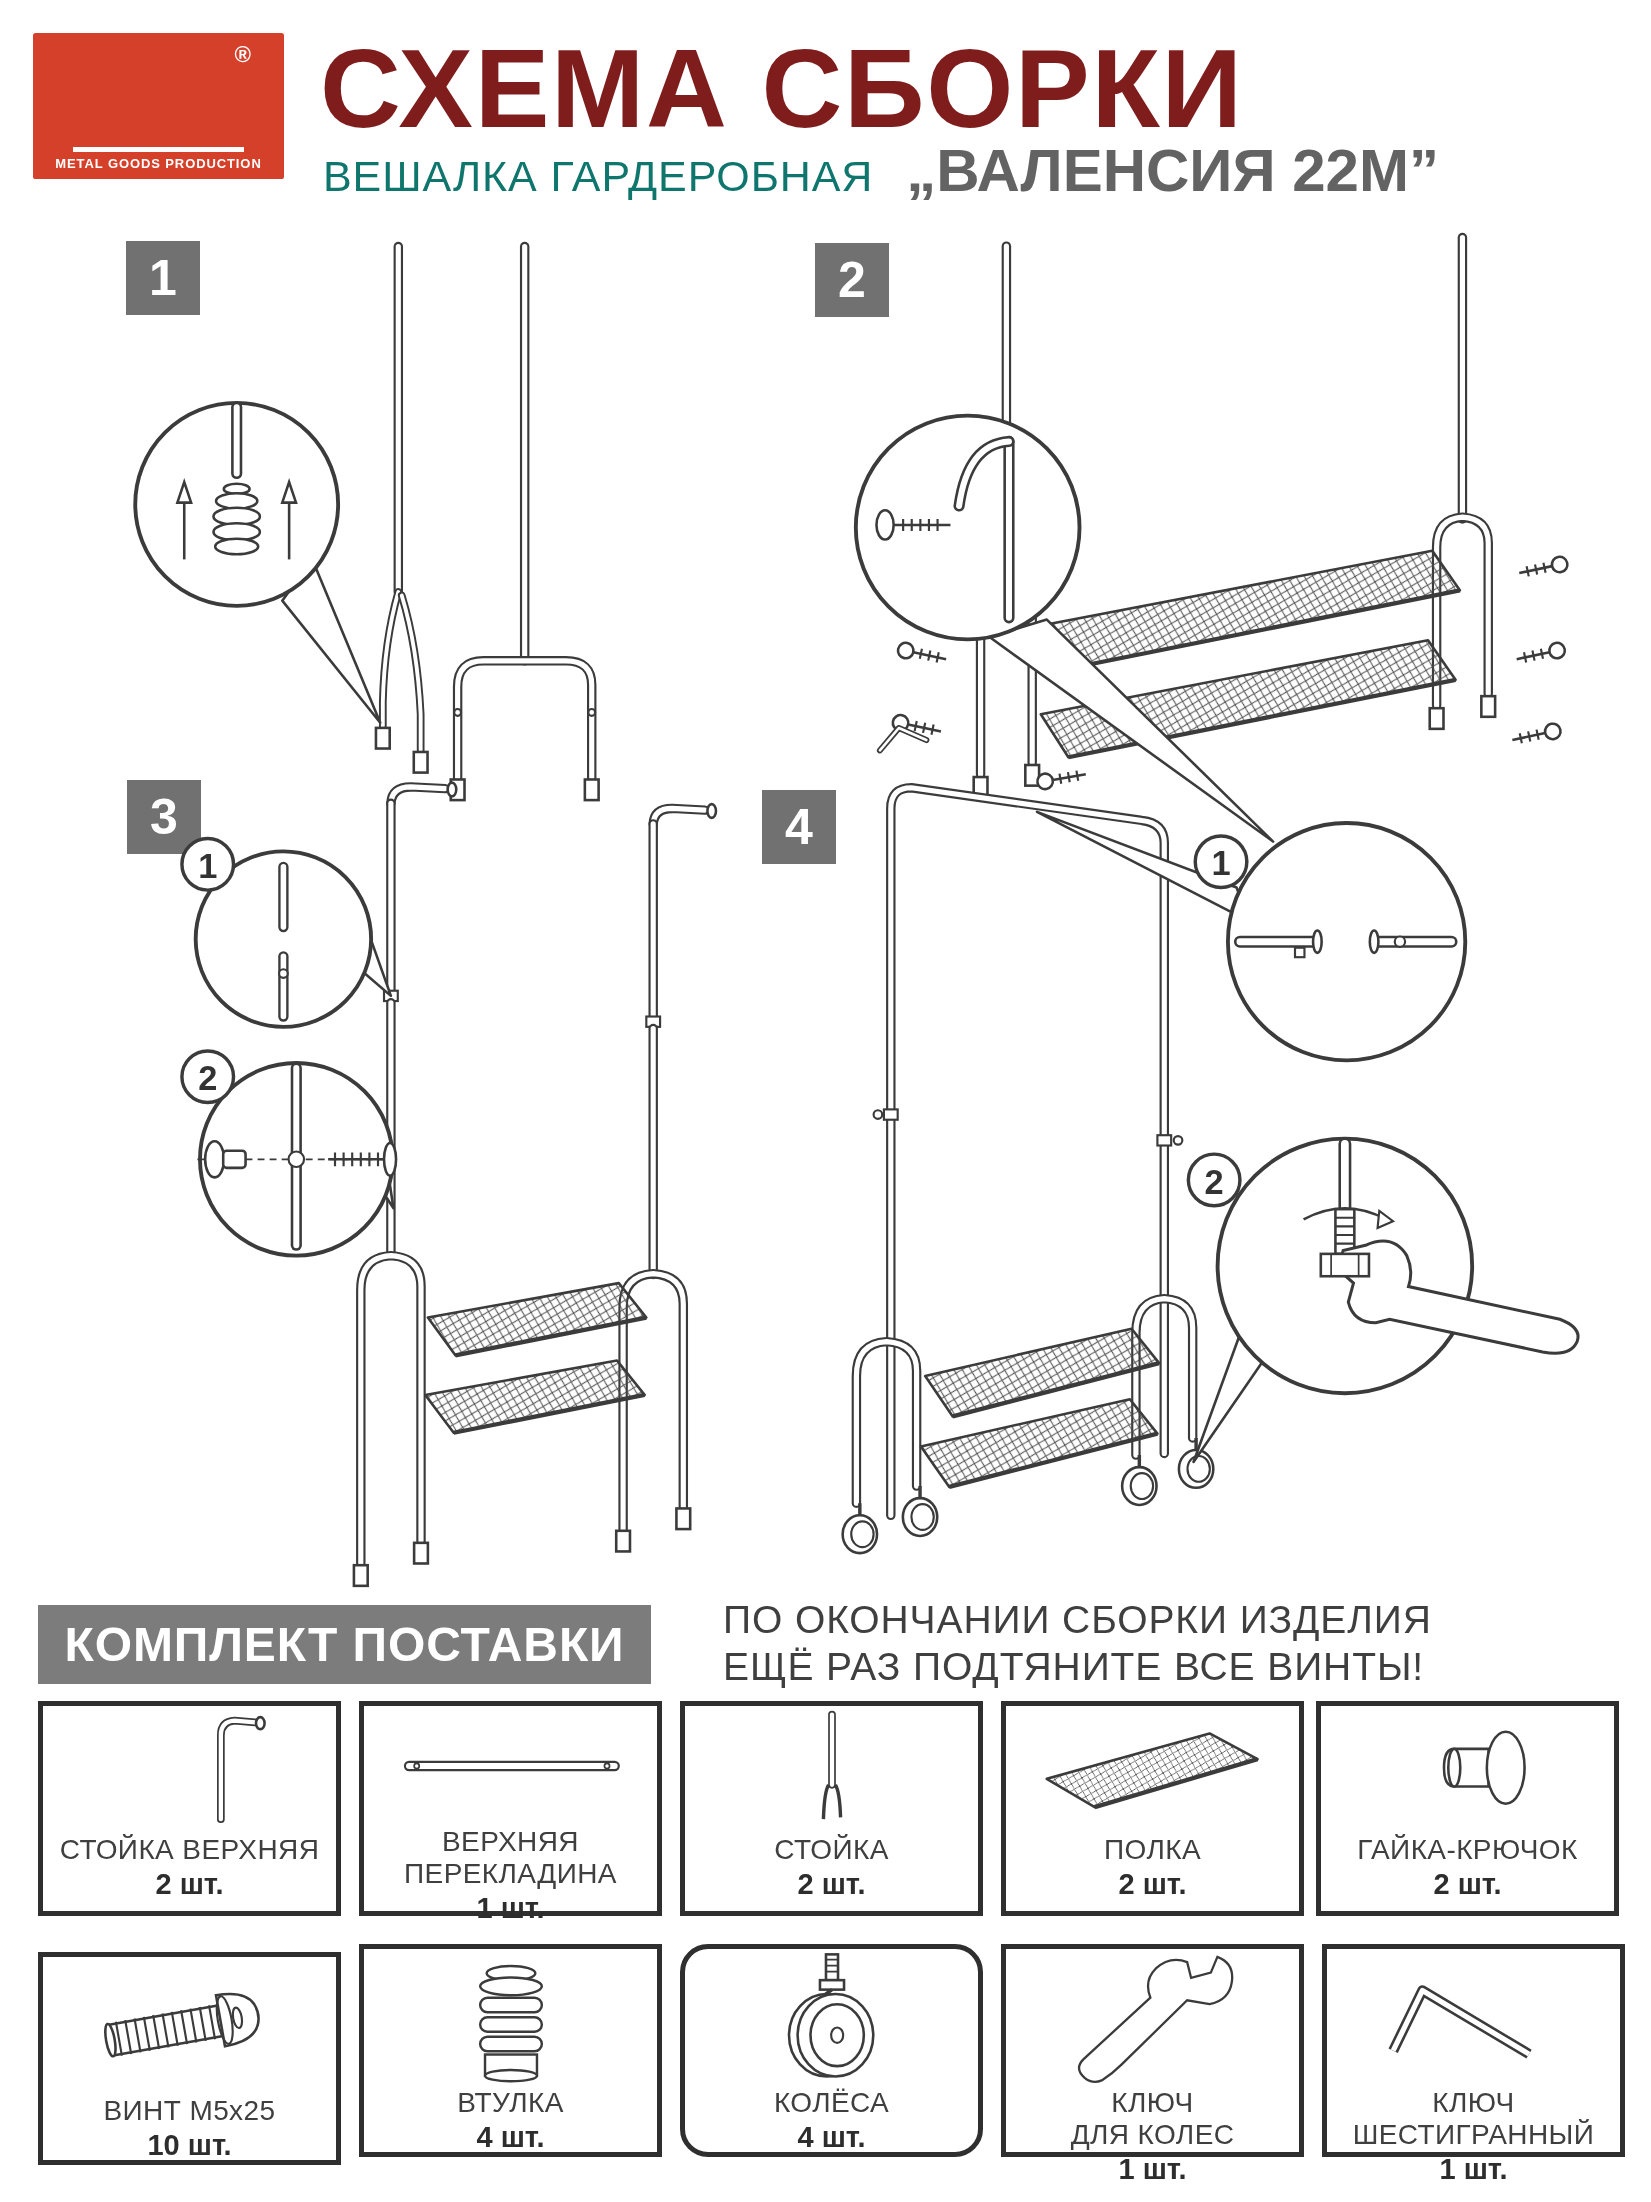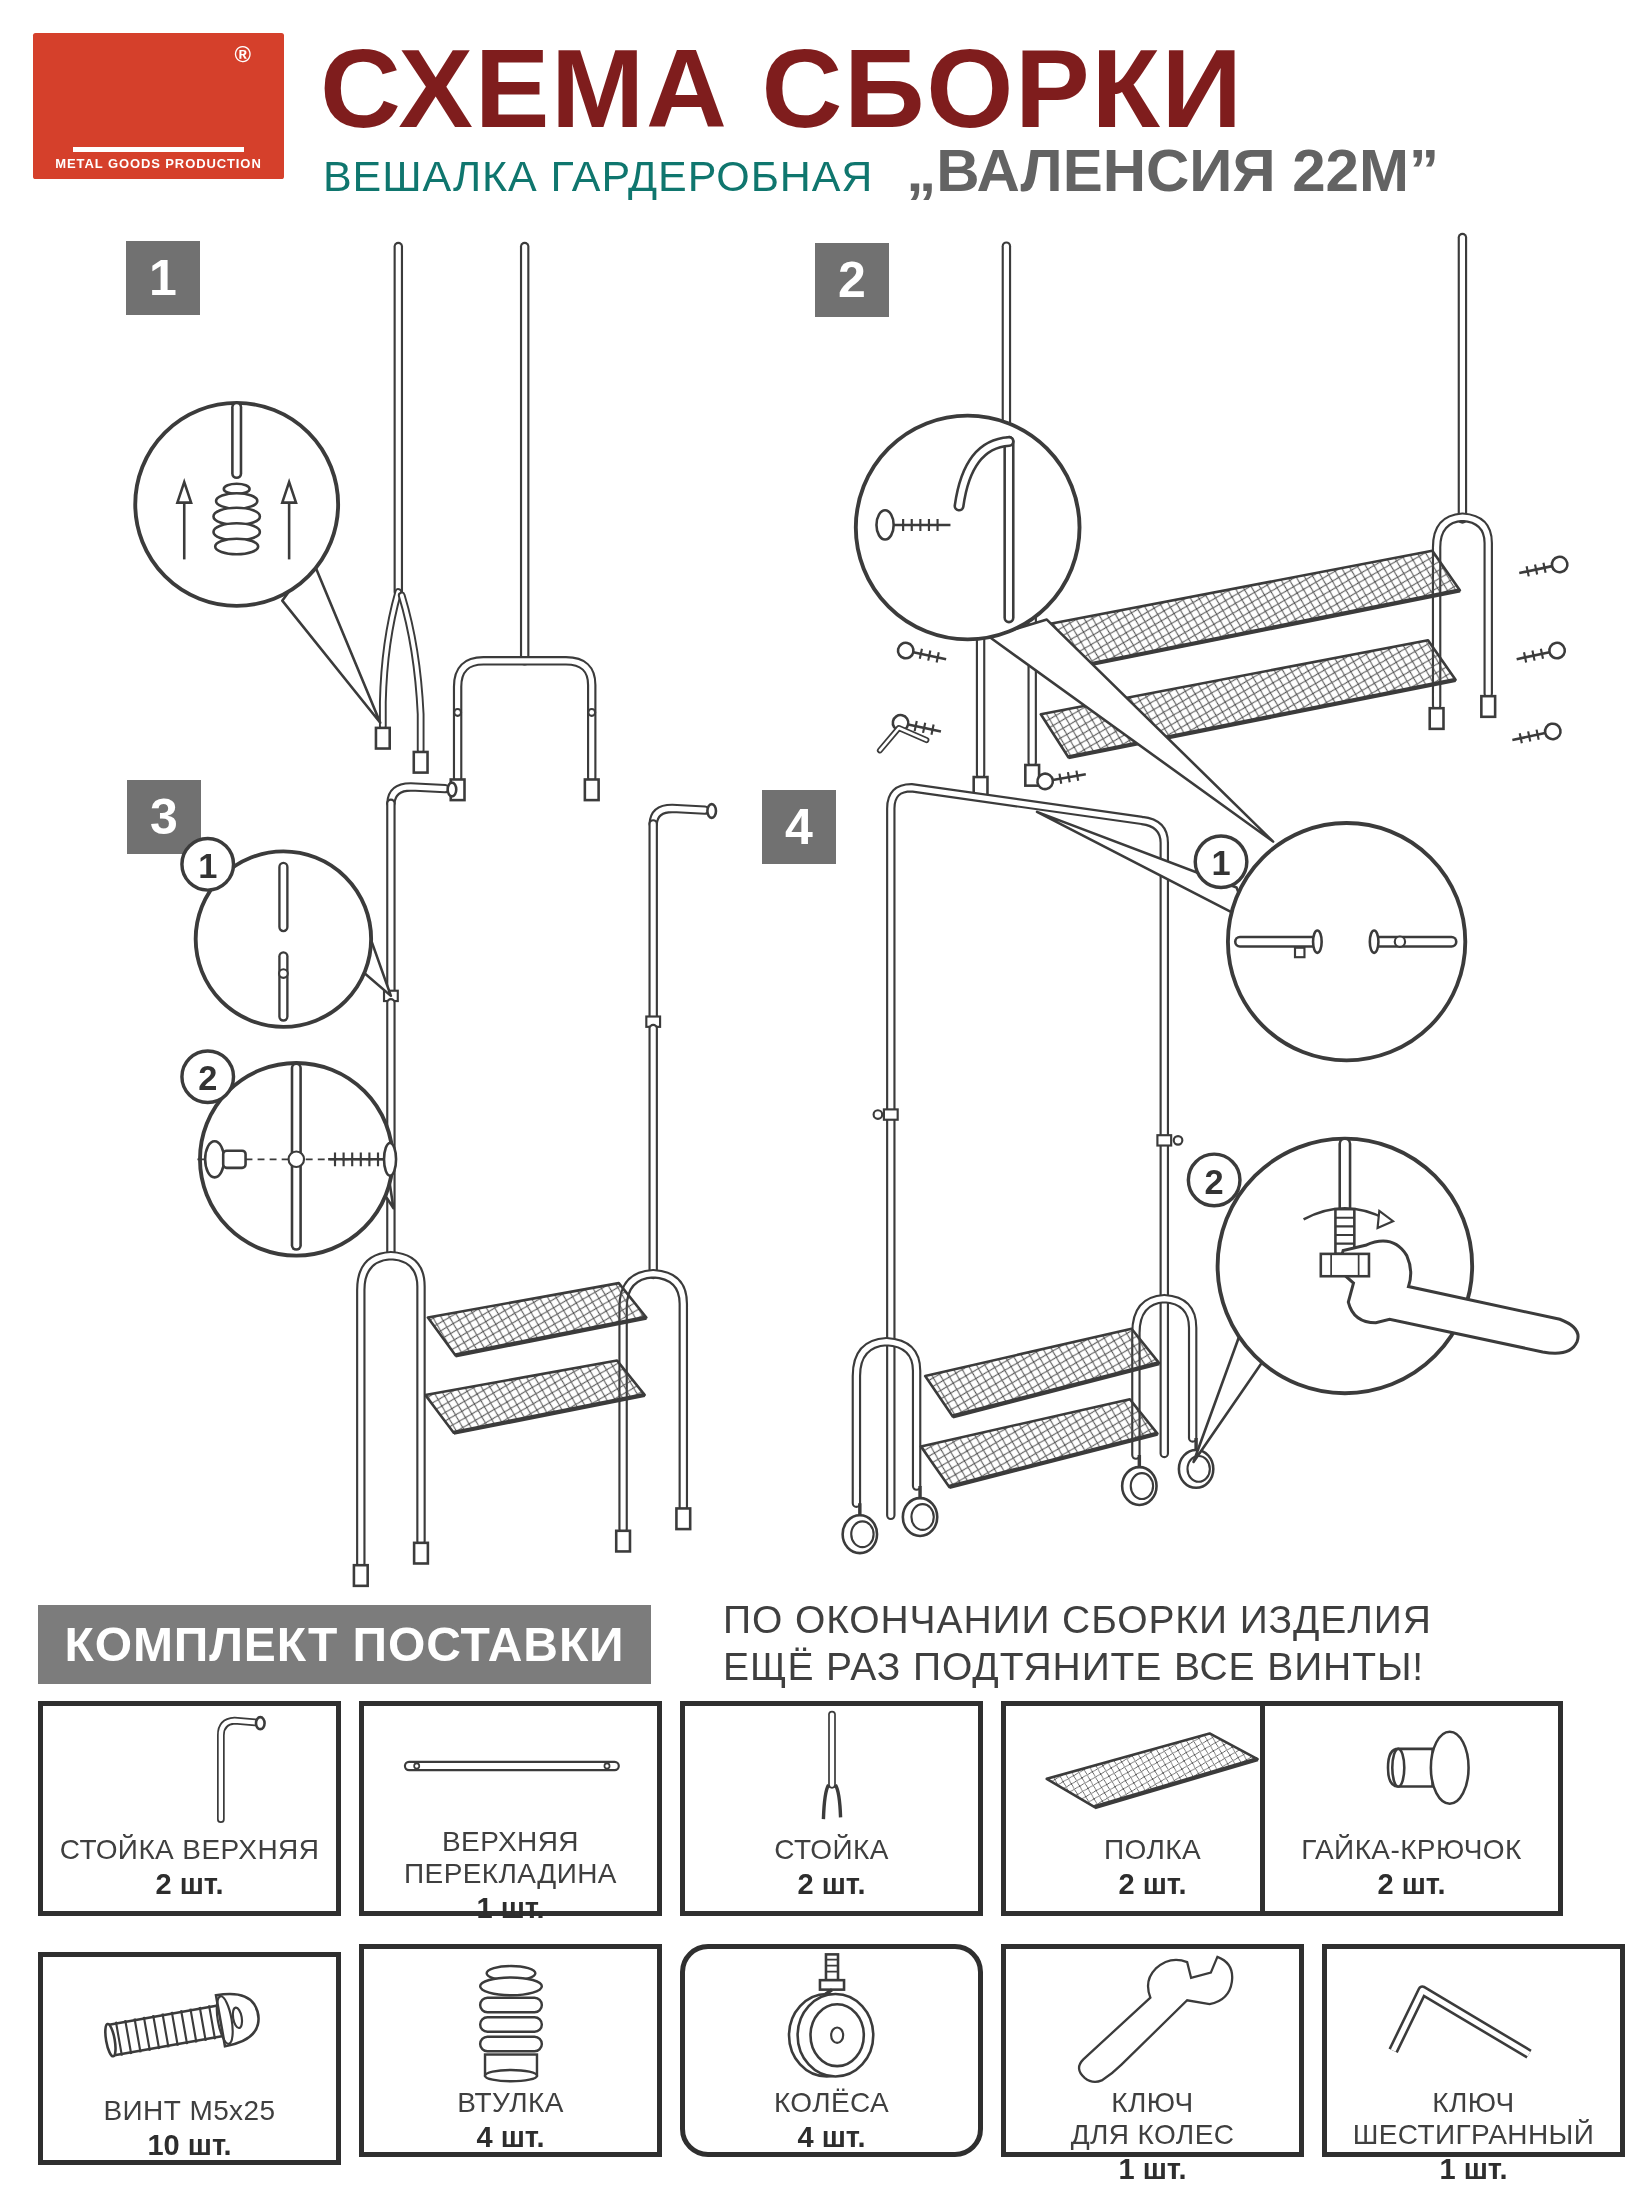--- a/index.html
+++ b/index.html
@@ -330,21 +330,21 @@
     </defs>
     <polygon class="meshpoly" fill="url(#meshP)" points="40,85 230,32 286,62 96,118"></polygon>
     <path class="ln" style="stroke-width:5" d="M96,118 L286,62"></path>
   </svg>
   <div class="sp"></div>
   <div class="pname">ПОЛКА</div>
   <div class="pname"></div>
   <div class="pqty">2 шт.</div>
 </div>
 
-<div class="card r1" style="left:1260px;top:1701px;">
+<div class="card r1" style="left:1316px;top:1701px;">
   <svg class="art" width="282" height="120" viewBox="0 0 328 140">
     <path class="lnw" d="M148,50 Q136,50 136,72 Q136,94 148,94 L188,94 L188,50 Z"></path>
     <ellipse class="lnw" cx="148" cy="72" rx="7" ry="22"></ellipse>
     <ellipse class="lnw" cx="208" cy="72" rx="22" ry="42"></ellipse>
   </svg>
   <div class="sp"></div>
   <div class="pname">ГАЙКА-КРЮЧОК</div>
   <div class="pname"></div>
   <div class="pqty">2 шт.</div>
 </div>

